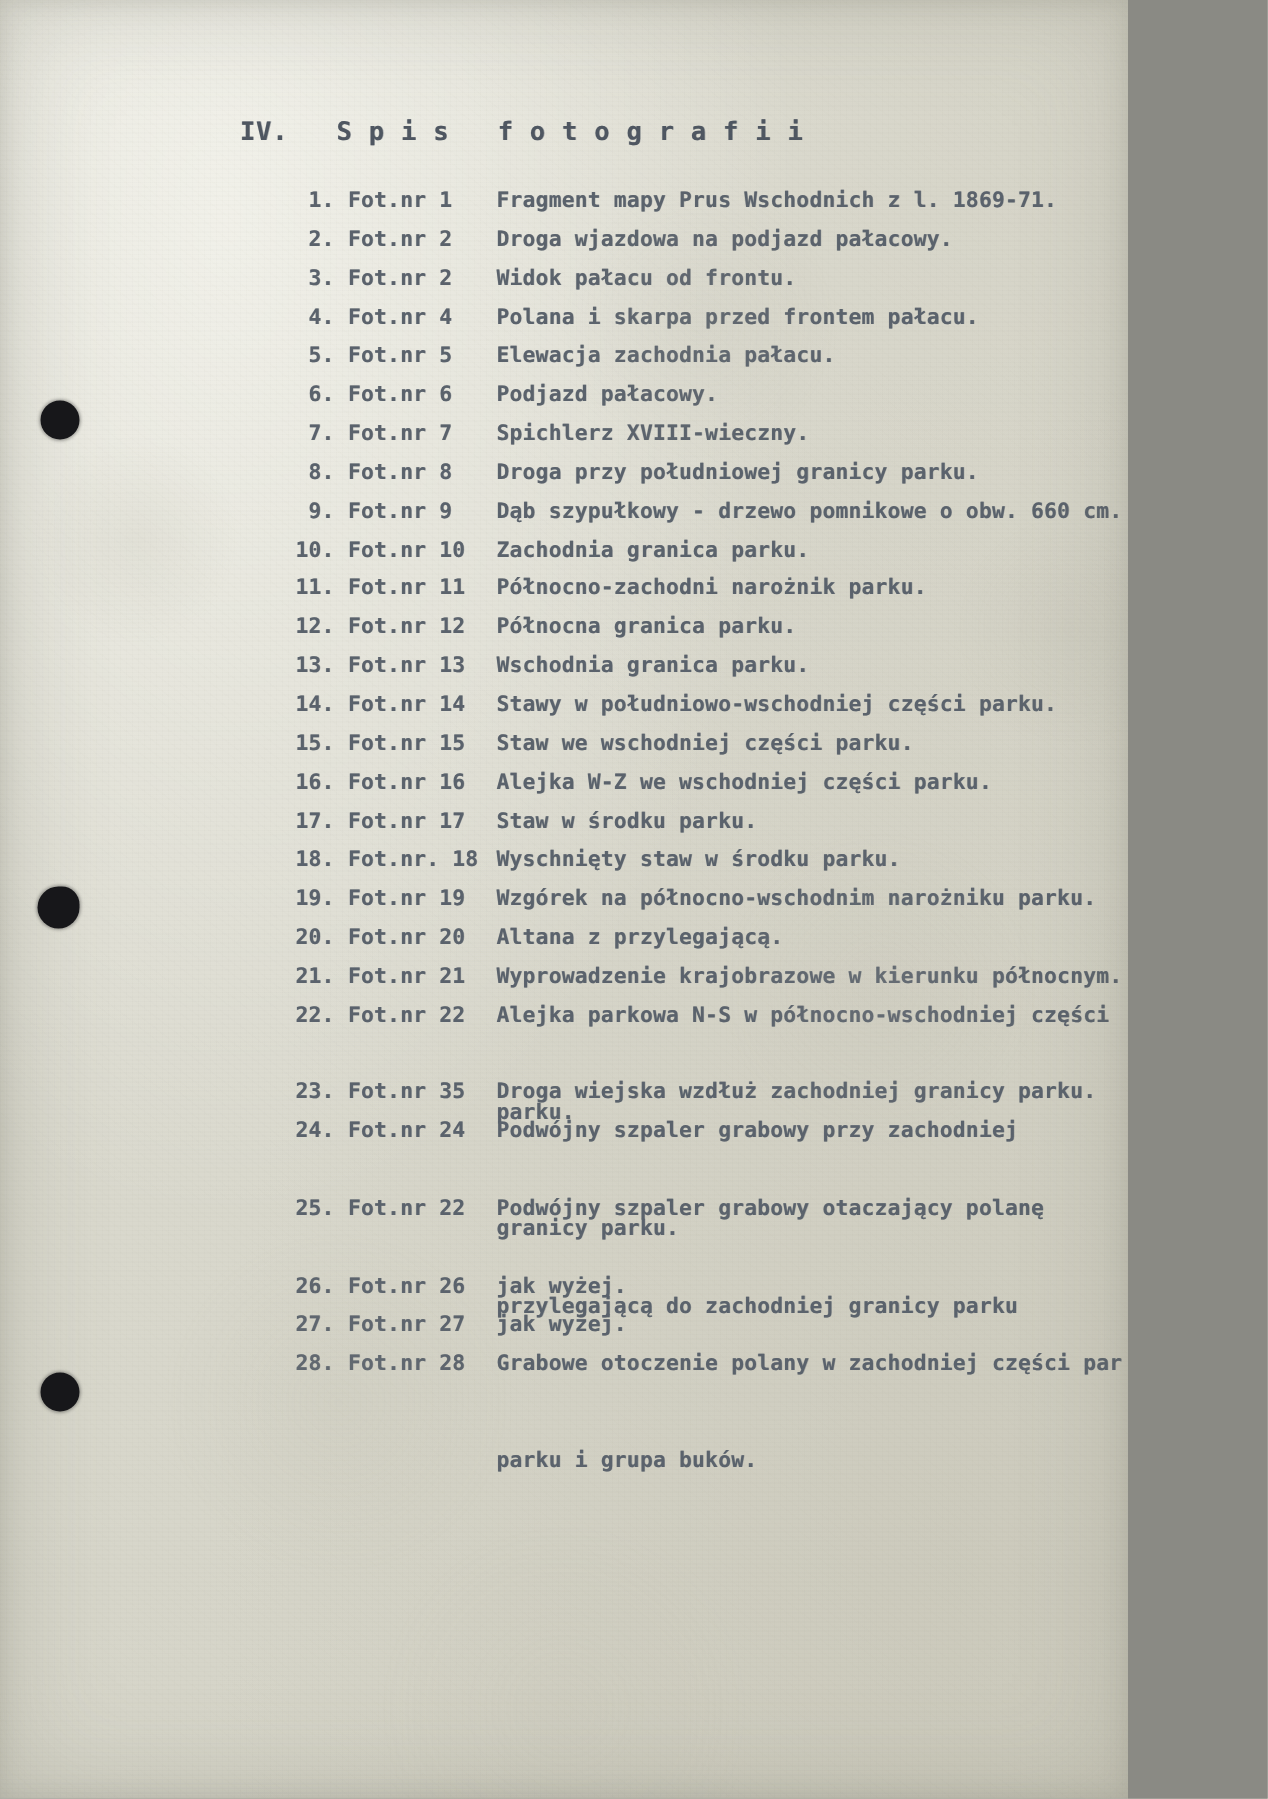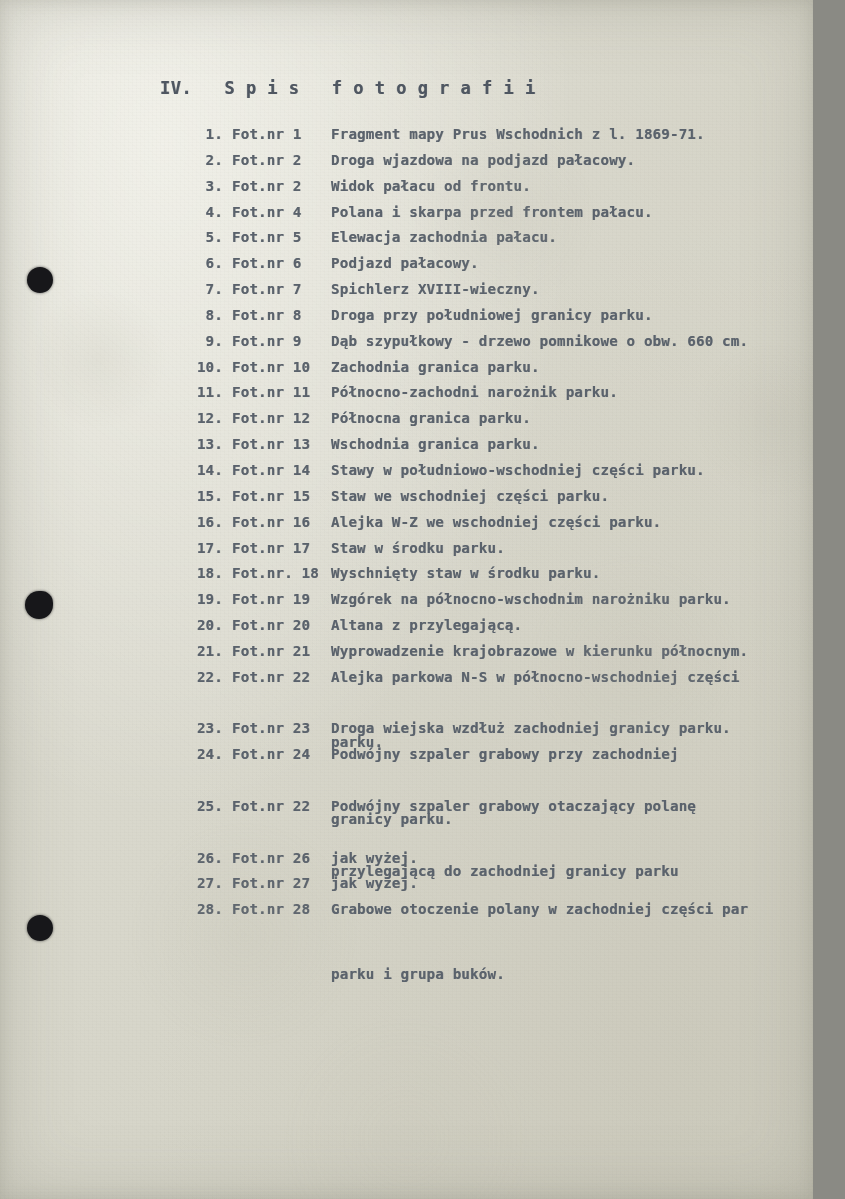--- a/index.html
+++ b/index.html
@@ -3,21 +3,21 @@
 <meta charset="utf-8">
 <style>
   html, body {
     margin: 0;
     padding: 0;
     background: #8a8a84;
   }
 
   #page {
     position: relative;
-    width: 813px;
+    width: 752px;
     height: 1199px;
     overflow: hidden;
     background-color: #dddcd1;
     background-image:
       radial-gradient(ellipse at 20% 12%, rgba(255,255,250,0.55) 0%, rgba(255,255,250,0) 45%),
       radial-gradient(ellipse at 85% 88%, rgba(196,193,178,0.45) 0%, rgba(196,193,178,0) 55%),
       radial-gradient(ellipse at 92% 8%, rgba(208,206,192,0.5) 0%, rgba(208,206,192,0) 40%),
       linear-gradient(145deg, #e3e2d8 0%, #dbdacf 38%, #d6d5c9 70%, #d0cfc2 100%);
     font-family: "DejaVu Sans Mono", "Liberation Mono", monospace;
     color: #565e68;
@@ -142,21 +142,21 @@
         <div class="row"><span class="num">14.</span><span class="ref">Fot.nr 14</span><span class="desc">Stawy w południowo-wschodniej części parku.</span></div>
         <div class="row"><span class="num">15.</span><span class="ref">Fot.nr 15</span><span class="desc">Staw we wschodniej części parku.</span></div>
         <div class="row"><span class="num">16.</span><span class="ref">Fot.nr 16</span><span class="desc">Alejka W-Z we wschodniej części parku.</span></div>
         <div class="row"><span class="num">17.</span><span class="ref">Fot.nr 17</span><span class="desc">Staw w środku parku.</span></div>
         <div class="row"><span class="num">18.</span><span class="ref">Fot.nr. 18</span><span class="desc">Wyschnięty staw w środku parku.</span></div>
         <div class="row"><span class="num">19.</span><span class="ref">Fot.nr 19</span><span class="desc">Wzgórek na północno-wschodnim narożniku parku.</span></div>
         <div class="row"><span class="num">20.</span><span class="ref">Fot.nr 20</span><span class="desc">Altana z przylegającą.</span></div>
         <div class="row"><span class="num">21.</span><span class="ref">Fot.nr 21</span><span class="desc">Wyprowadzenie krajobrazowe w kierunku północnym.</span></div>
         <div class="row"><span class="num">22.</span><span class="ref">Fot.nr 22</span><span class="desc">Alejka parkowa N-S w północno-wschodniej części</span></div>
         <div class="row cont"><span class="num"></span><span class="ref"></span><span class="desc">parku.</span></div>
-        <div class="row"><span class="num">23.</span><span class="ref">Fot.nr 23</span><span class="desc">Droga wiejska wzdłuż zachodniej granicy parku.</span></div>
+        <div class="row"><span class="num">23.</span><span class="ref">Fot.nr 35</span><span class="desc">Droga wiejska wzdłuż zachodniej granicy parku.</span></div>
         <div class="row"><span class="num">24.</span><span class="ref">Fot.nr 24</span><span class="desc">Podwójny szpaler grabowy przy zachodniej</span></div>
         <div class="row cont"><span class="num"></span><span class="ref"></span><span class="desc">granicy parku.</span></div>
         <div class="row"><span class="num">25.</span><span class="ref">Fot.nr 22</span><span class="desc">Podwójny szpaler grabowy otaczający polanę</span></div>
         <div class="row cont"><span class="num"></span><span class="ref"></span><span class="desc">przylegającą do zachodniej granicy parku</span></div>
         <div class="row"><span class="num">26.</span><span class="ref">Fot.nr 26</span><span class="desc">jak wyżej.</span></div>
         <div class="row"><span class="num">27.</span><span class="ref">Fot.nr 27</span><span class="desc">jak wyżej.</span></div>
         <div class="row"><span class="num">28.</span><span class="ref">Fot.nr 28</span><span class="desc">Grabowe otoczenie polany w zachodniej części par</span></div>
         <div class="row cont"><span class="num"></span><span class="ref"></span><span class="desc">parku i grupa buków.</span></div>
       </div>
 

